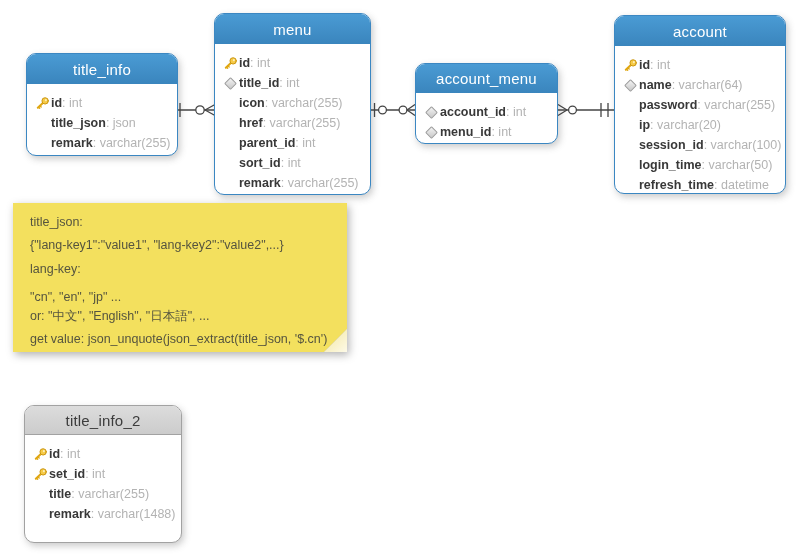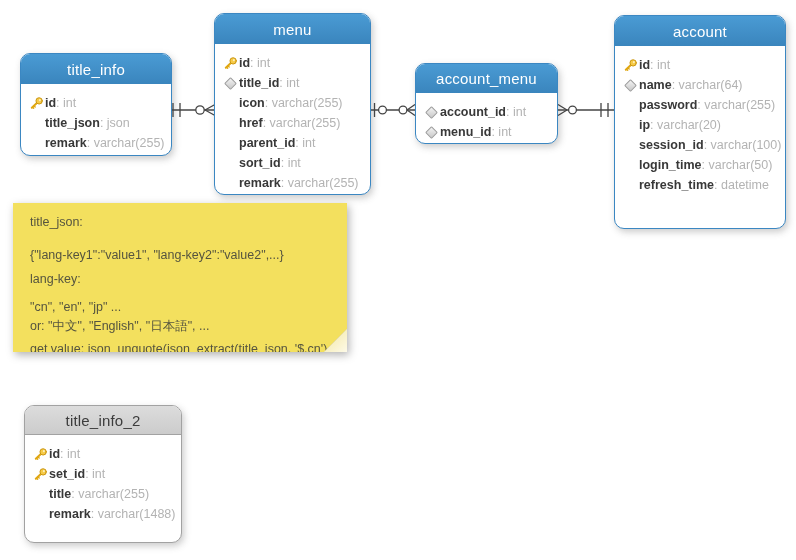--- a/index.html
+++ b/index.html
@@ -88,21 +88,21 @@
     <g>
       <line class="wire" x1="558" y1="110" x2="614" y2="110"></line>
       <path class="wire" d="M567,110 L558,104.5 M567,110 L558,115.5"></path>
       <circle class="dot" cx="572.5" cy="110" r="3.9"></circle>
       <line class="wire" x1="601" y1="103" x2="601" y2="117"></line>
       <line class="wire" x1="608" y1="103" x2="608" y2="117"></line>
     </g>
   </svg>
 
   <div id="tables-layer">
-      <div class="er-table blue" style="left: 20px; top: 53px; width: 152px; height: 103px;">
+      <div class="er-table blue" style="left: 26px; top: 53px; width: 152px; height: 103px;">
         <div class="er-header" style="height: 30px;">title_info</div>
         <div class="er-body">
           <div class="er-row">
             <span class="icon-cell">
               <svg width="15" height="15" viewBox="0 0 16 16">
                 <g stroke="#c8930e" stroke-width="1" fill="none" stroke-linecap="round">
                   <path d="M9.5,6.5 L3,12.5" stroke="#e0a712" stroke-width="2.2"></path>
                   <path d="M5.2,10.4 L6.6,11.8 M3.8,11.8 L5.0,13.0" stroke="#e0a712" stroke-width="1.4"></path>
                   <circle cx="10.8" cy="5.2" r="3.4" fill="#f6ca47"></circle>
                   <circle cx="11.6" cy="4.4" r="1.1" fill="#fdeeb5" stroke="none"></circle>
@@ -187,21 +187,21 @@
           </div>
           <div class="er-row">
             <span class="icon-cell">
               <span class="diamond"></span>
             </span>
             <span class="col-name">menu_id</span>
             <span class="col-type">int</span>
           </div>
         </div>
       </div>
-      <div class="er-table blue" style="left: 614px; top: 15px; width: 172px; height: 214px;">
+      <div class="er-table blue" style="left: 614px; top: 15px; width: 172px; height: 179px;">
         <div class="er-header" style="height: 30px;">account</div>
         <div class="er-body">
           <div class="er-row">
             <span class="icon-cell">
               <svg width="15" height="15" viewBox="0 0 16 16">
                 <g stroke="#c8930e" stroke-width="1" fill="none" stroke-linecap="round">
                   <path d="M9.5,6.5 L3,12.5" stroke="#e0a712" stroke-width="2.2"></path>
                   <path d="M5.2,10.4 L6.6,11.8 M3.8,11.8 L5.0,13.0" stroke="#e0a712" stroke-width="1.4"></path>
                   <circle cx="10.8" cy="5.2" r="3.4" fill="#f6ca47"></circle>
                   <circle cx="11.6" cy="4.4" r="1.1" fill="#fdeeb5" stroke="none"></circle>
@@ -285,21 +285,21 @@
             <span class="icon-cell"></span>
             <span class="col-name">remark</span>
             <span class="col-type">varchar(1488)</span>
           </div>
         </div>
       </div>
     </div>
 
   <div class="note-wrap" style="left:13px;top:203px;width:334px;height:149px;">
     <div class="note">
-      <div class="note-line" style="margin-bottom:16px">title_json:</div>
+      <div class="note-line" style="margin-bottom:6px">title_json:</div>
       <div class="note-line" style="margin-bottom:7px">{"lang-key1":"value1", "lang-key2":"value2",...}</div>
       <div class="note-line" style="margin-bottom:11px">lang-key:</div>
       <div class="note-line" style="margin-bottom:2px">"cn", "en", "jp" ...</div>
       <div class="note-line" style="margin-bottom:6px">or: "中文", "English", "日本語", ...</div>
       <div class="note-line">get value: json_unquote(json_extract(title_json, '$.cn')</div>
     </div>
     <div class="fold"></div>
   </div>
 
 </div>

